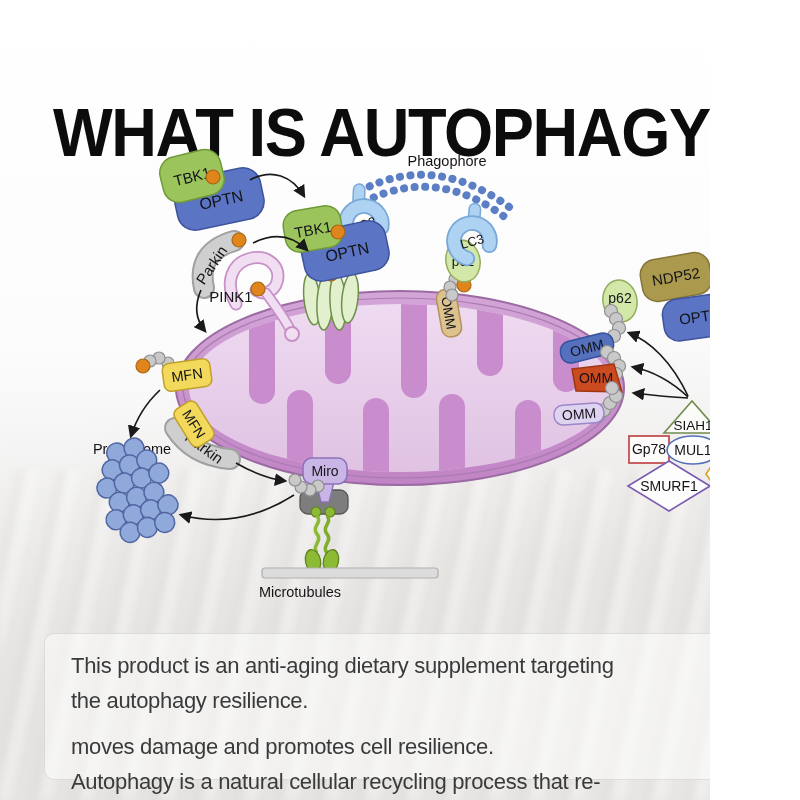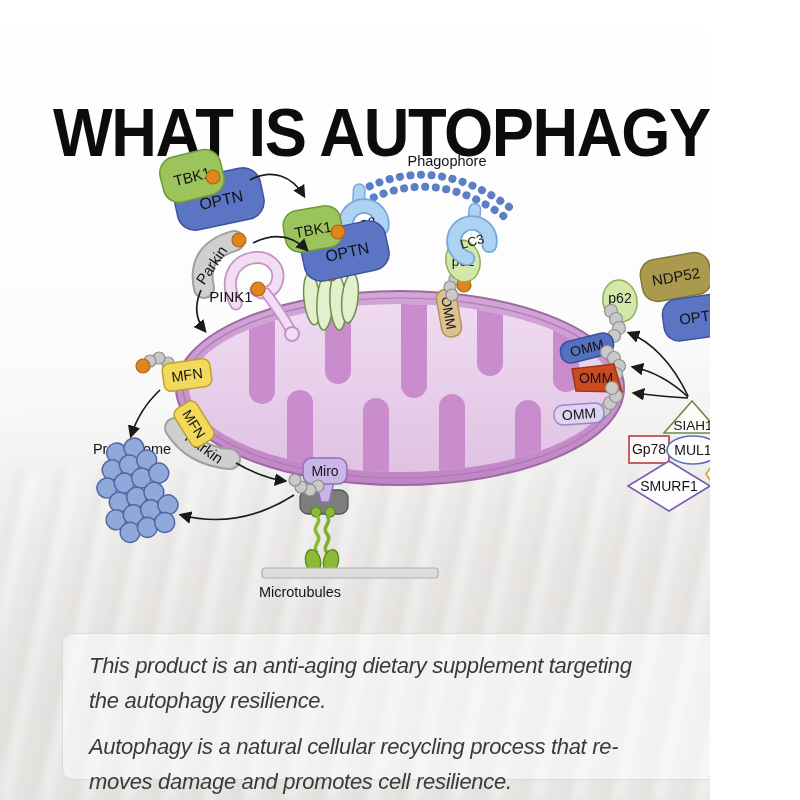--- a/index.html
+++ b/index.html
@@ -25,27 +25,26 @@
   .title{
     position:absolute;left:0;top:52px;width:800px;
     text-align:center;
     font-size:68px;font-weight:800;letter-spacing:-1.5px;
     color:#0c0c0c;line-height:1;
     transform:scaleX(0.93);
     white-space:nowrap;
   }
   .diagram-svg{position:absolute;left:0;top:0;}
   .info-box{
-    position:absolute;left:62px;top:633px;width:686px;height:147px;
+    position:absolute;left:44px;top:633px;width:686px;height:147px;
     box-sizing:border-box;
     background:rgba(255,255,255,0.50);
     border:1px solid rgba(190,190,190,0.45);
     border-radius:10px;
     padding:14px 26px 0 26px;
-    font-style:italic;
   }
   .info-line{
     font-size:22px;color:#3a3a3a;line-height:35px;
     letter-spacing:-0.3px;white-space:nowrap;
   }
   .para-gap{height:11px;}
   svg text{font-family:"Liberation Sans", sans-serif;fill:#141418;}
 </style>
 </head>
 <body>
@@ -330,16 +329,16 @@
       <path d="M688,396 C672,362 650,341 629,333" marker-end="url(#ah)"></path>
       <path d="M688,397 C670,380 652,371 633,367" marker-end="url(#ah)"></path>
       <path d="M688,398 C666,397 650,395 634,393" marker-end="url(#ah)"></path>
     </g>
   </svg>
 
   <div class="info-box">
     <div class="info-line">This product is an anti-aging dietary supplement targeting</div>
     <div class="info-line">the autophagy resilience.</div>
     <div class="para-gap"></div>
+    <div class="info-line">moves damage and promotes cell resilience.</div>
     <div class="info-line">Autophagy is a natural cellular recycling process that re-</div>
-    <div class="info-line">moves damage and promotes cell resilience.</div>
   </div>
 </div>
 
 </body></html>

